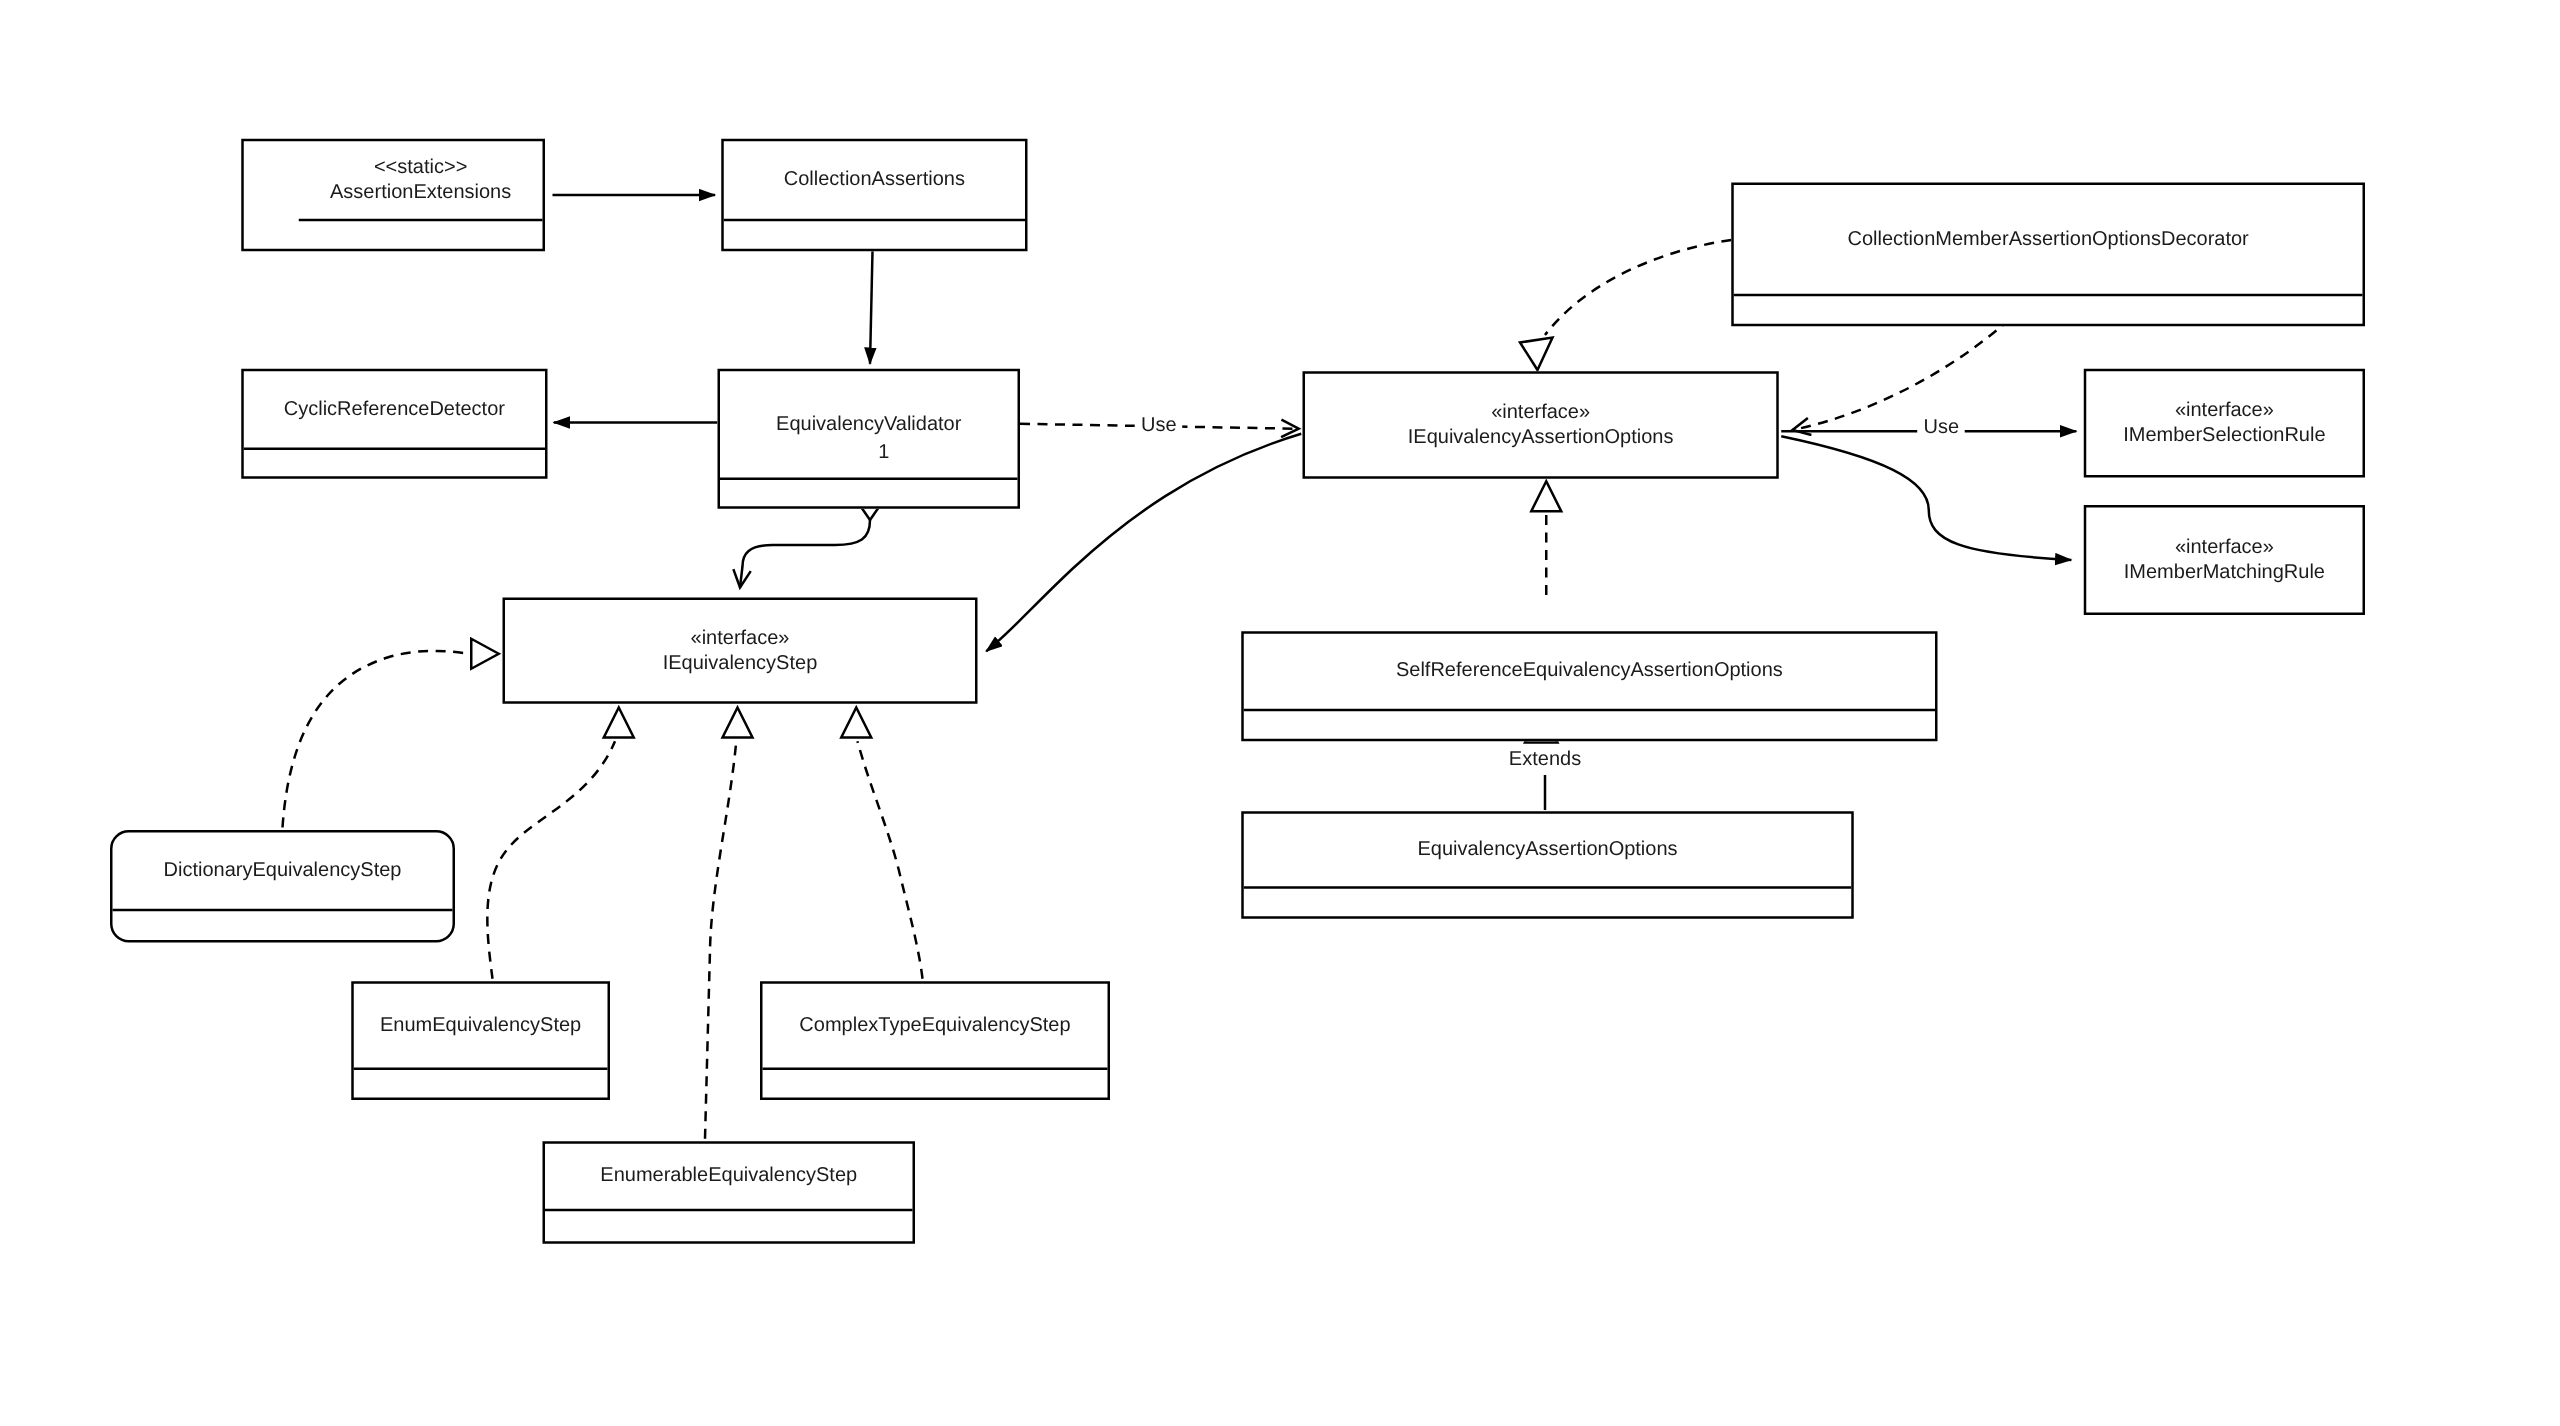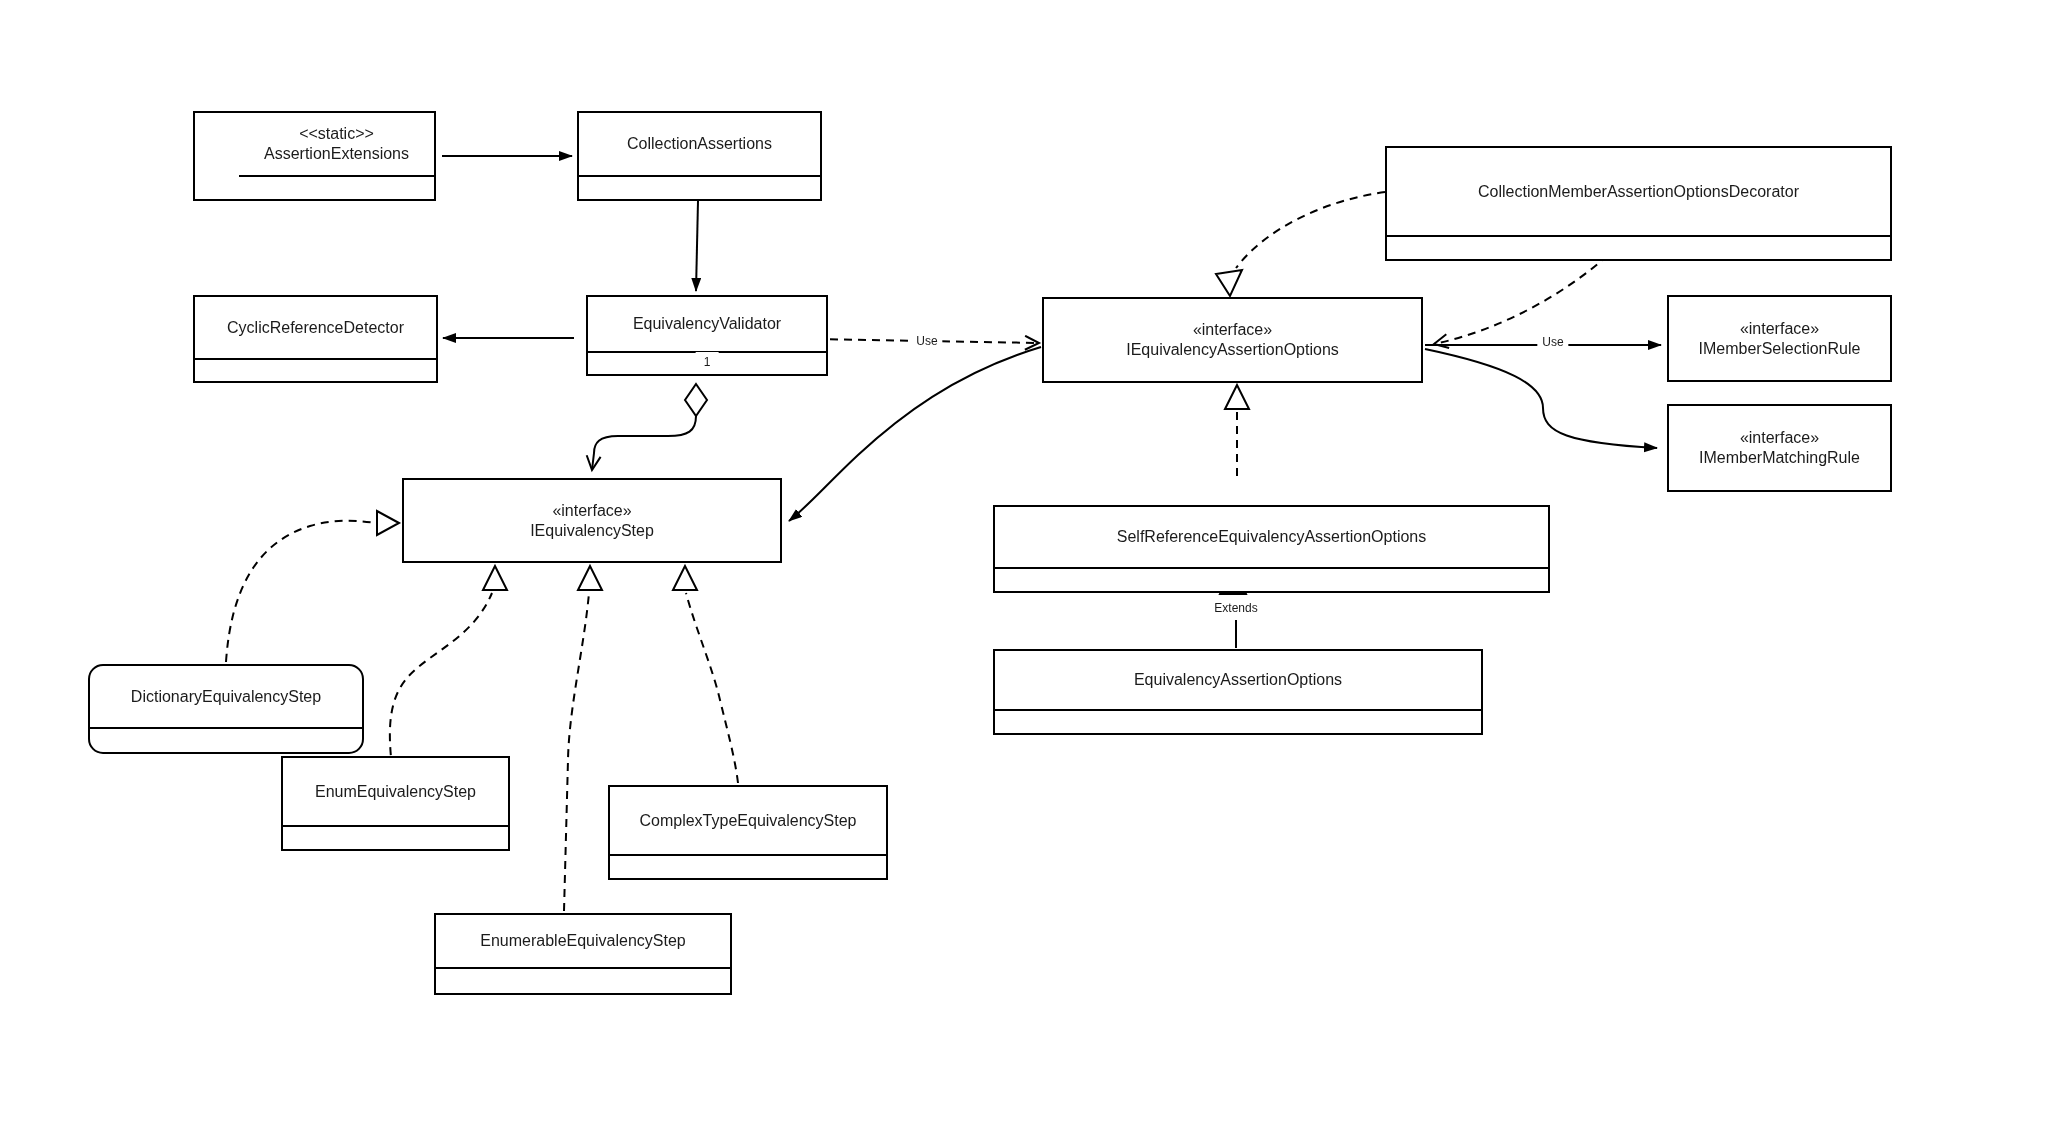--- a/index.html
+++ b/index.html
@@ -27,21 +27,21 @@
     text-align:center;
     font-size:16px; line-height:20px;
     padding:0 4px;
     white-space:nowrap;
     overflow:hidden;
   }
   .node .body { border-top:2px solid #000000; }
   .edge-label {
     position:absolute;
     background:#ffffff;
-    font-size:12px; line-height:20px;
+    font-size:16px; line-height:20px;
     padding:0 5px;
     transform:translate(-50%,-50%);
     white-space:nowrap;
   }
 </style>
 </head>
 <body>
 
 <div class="canvas">
 
@@ -107,21 +107,21 @@
     <div class="body" style="height:22px;"></div>
   </div>
 
   <div class="node" style="left:193px;top:295px;width:245px;height:88px;">
     <div class="title">
         <span>CyclicReferenceDetector</span>
       </div>
     <div class="body" style="height:21px;"></div>
   </div>
 
-  <div class="node" style="left:574px;top:295px;width:242px;height:81px;margin-left:12px;">
+  <div class="node" style="left:574px;top:295px;width:242px;height:112px;">
     <div class="title">
         <span>EquivalencyValidator</span>
       </div>
     <div class="body" style="height:21px;"></div>
   </div>
 
   <div class="node" style="left:402px;top:478px;width:380px;height:85px;">
     <div class="title">
       <span>«interface»</span>
       <span>IEquivalencyStep</span>
@@ -170,21 +170,21 @@
     <div class="body" style="height:22px;"></div>
   </div>
 
   <div class="node" style="left:88px;top:664px;width:276px;height:90px;border-radius:15px;">
     <div class="title">
         <span>DictionaryEquivalencyStep</span>
       </div>
     <div class="body" style="height:23px;"></div>
   </div>
 
-  <div class="node" style="left:281px;top:756px;width:229px;height:95px;">
+  <div class="node" style="left:281px;top:785px;width:207px;height:95px;">
     <div class="title">
         <span>EnumEquivalencyStep</span>
       </div>
     <div class="body" style="height:22px;"></div>
   </div>
 
   <div class="node" style="left:608px;top:785px;width:280px;height:95px;">
     <div class="title">
         <span>ComplexTypeEquivalencyStep</span>
       </div>

